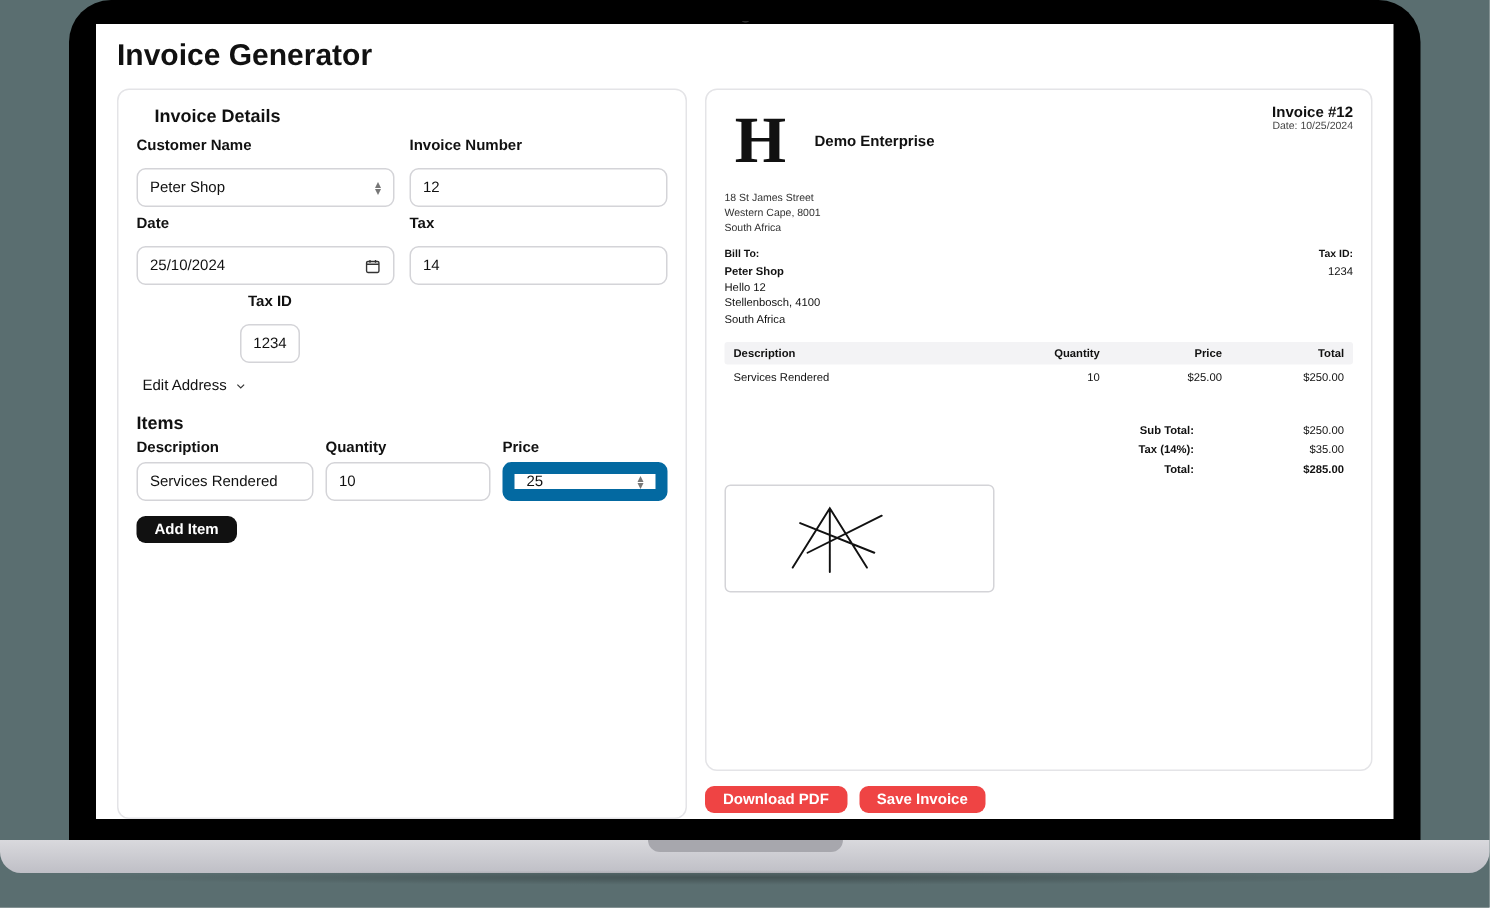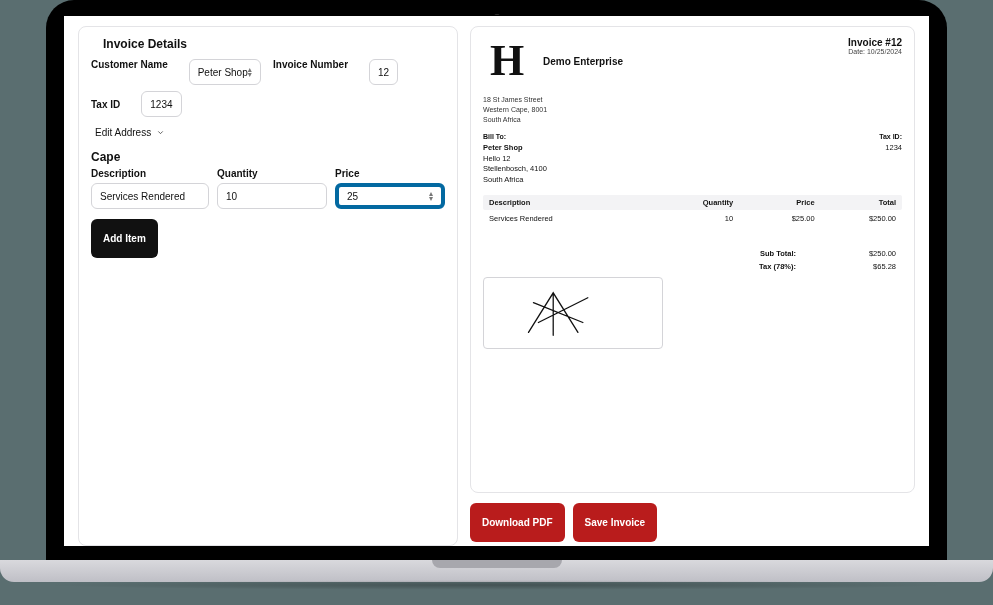--- a/index.html
+++ b/index.html
@@ -55,21 +55,21 @@
   .columns { display:flex; gap:12px; flex:1; min-height:0; }
   .panel {
     background:#fff; border:1px solid #e4e4e7; border-radius:8px;
     padding:10px 12px;
   }
   .left { flex: 0 0 380px; }
   .right { flex:1; display:flex; flex-direction:column; }
 
   .section-head { font-size: 12px; font-weight:700; margin-bottom:8px;padding-left:12px; }
   .form-row { display:flex; gap:10px; margin-bottom:6px; }
-  .form-group { flex:1; display:flex; flex-direction:row; gap:21px; }
+  .form-group { flex:1; display:flex; flex-direction:column; gap:9px; }
   .form-group label { font-size:10px; font-weight:600; }
   .input, select.input {
     height:26px; border:1px solid #d4d4d8; border-radius:6px;
     padding: 0 8px; font-size:10px; background:#fff;
     display:flex; align-items:center; justify-content:space-between;
   }
   .chevrons { font-size:8px; color:#777; line-height:5px; display:flex; flex-direction:column; }
   .date-input { display:flex; align-items:center; justify-content:space-between; }
   .calendar-icon { width:11px; height:11px; }
 
@@ -77,28 +77,28 @@
   .edit-address svg { width:9px; height:9px; }
 
   .items-head { font-size:12px; font-weight:700; margin:4px 0 4px; }
   .item-cols { display:flex; gap:8px; margin-bottom:4px; }
   .item-cols > div { font-size:10px; font-weight:600; }
   .col-desc { flex:0 0 118px; }
   .col-qty  { flex:0 0 110px; }
   .col-price{ flex:1; }
   .item-row { display:flex; gap:8px; }
   .item-row .input { }
-  .price-focus { border:4px solid #0369a1; }
+  .price-focus { border:8px solid #0369a1; }
   .btn {
     display:inline-flex; align-items:center; justify-content:center;
-    height:39px; padding:0 12px; border-radius:6px; font-size:10px; font-weight:600;
+    height:18px; padding:0 12px; border-radius:6px; font-size:10px; font-weight:600;
     cursor:pointer; border:none;
   }
   .btn-dark { background:#111; color:#fff; }
-  .btn-blue { background:#b91c1c; color:#fff; }
+  .btn-blue { background:#ef4444; color:#fff; }
 
   
   .preview { font-size:8px; }
   .pv-top { display:flex; justify-content:space-between; align-items:flex-start; }
   .pv-logo-block { display:flex; align-items:center; gap:12px; }
   .pv-logo { width:48px; height:48px; display:flex; align-items:center; justify-content:center; }
   .pv-logo span { font-size:44px; font-weight:700; font-family: "Times New Roman", serif; line-height:1; }
   .pv-company { font-size:10px; font-weight:700; }
   .pv-inv-meta { text-align:right; }
   .pv-inv-num { font-size:10px; font-weight:700; }
@@ -125,20 +125,21 @@
   .half { max-width: 178px; align-items: center; }
 </style>
 </head>
 <body>
 
 <div class="laptop">
   <div class="topnotch"></div>
   <div class="camera"></div>
   <div class="screen">
     <div class="app">
+      <h1 class="title">Invoice Generator</h1>
       <div class="columns">
 
         <div class="panel left">
           <div class="section-head">Invoice Details</div>
 
           <div class="form-row">
             <div class="form-group">
               <label>Customer Name</label>
               <div class="input">
                 <span>Peter Shop</span>
@@ -146,38 +147,56 @@
               </div>
             </div>
             <div class="form-group">
               <label>Invoice Number</label>
               <div class="input">
                 <span>12</span>
               </div>
             </div>
           </div>
 
+          <div class="form-row">
+            <div class="form-group">
+              <label>Date</label>
+              <div class="input date-input">
+                <span>25/10/2024</span>
+                <svg class="calendar-icon" viewBox="0 0 24 24" fill="none" stroke="#333" stroke-width="2">
+                    <rect x="3" y="5" width="18" height="16" rx="2"></rect>
+                    <path d="M3 9h18M8 3v4M16 3v4"></path>
+                  </svg>
+              </div>
+            </div>
+            <div class="form-group">
+              <label>Tax</label>
+              <div class="input">
+                <span>14</span>
+              </div>
+            </div>
+          </div>
 
           <div class="form-row">
             <div class="form-group half">
               <label>Tax ID</label>
               <div class="input">
                 <span>1234</span>
               </div>
             </div>
           </div>
 
           <div class="edit-address">
             <span>Edit Address</span>
             <svg viewBox="0 0 24 24" fill="none" stroke="#333" stroke-width="2">
                 <path d="M6 9l6 6 6-6"></path>
               </svg>
           </div>
 
-          <div class="items-head">Cape</div>
+          <div class="items-head">Items</div>
           <div class="item-cols">
             <div class="col-desc">Description</div>
             <div class="col-qty">Quantity</div>
             <div class="col-price">Price</div>
           </div>
           <div class="item-row">
             <div class="input col-desc" style="flex:0 0 118px">
               <span>Services Rendered</span>
             </div>
             <div class="input col-qty" style="flex:0 0 110px">
@@ -243,22 +262,26 @@
                 <div class="c-total">$250.00</div>
               </div>
             </div>
 
             <div class="pv-totals">
               <div class="row">
                 <span class="lbl">Sub Total:</span>
                 <span class="val">$250.00</span>
               </div>
               <div class="row">
-                <span class="lbl">Tax (78%):</span>
-                <span class="val">$65.28</span>
+                <span class="lbl">Tax (14%):</span>
+                <span class="val">$35.00</span>
+              </div>
+              <div class="row grand">
+                <span class="lbl">Total:</span>
+                <span class="val">$285.00</span>
               </div>
             </div>
 
             <div class="sig-box">
               <svg viewBox="0 0 180 72">
                 <path d="M45 55 L70 15 L95 55 M50 25 L100 45 M55 45 L105 20 M70 15 L70 58" stroke="#111" stroke-width="1.3" fill="none" stroke-linecap="round"></path>
               </svg>
             </div>
           </div>
 

